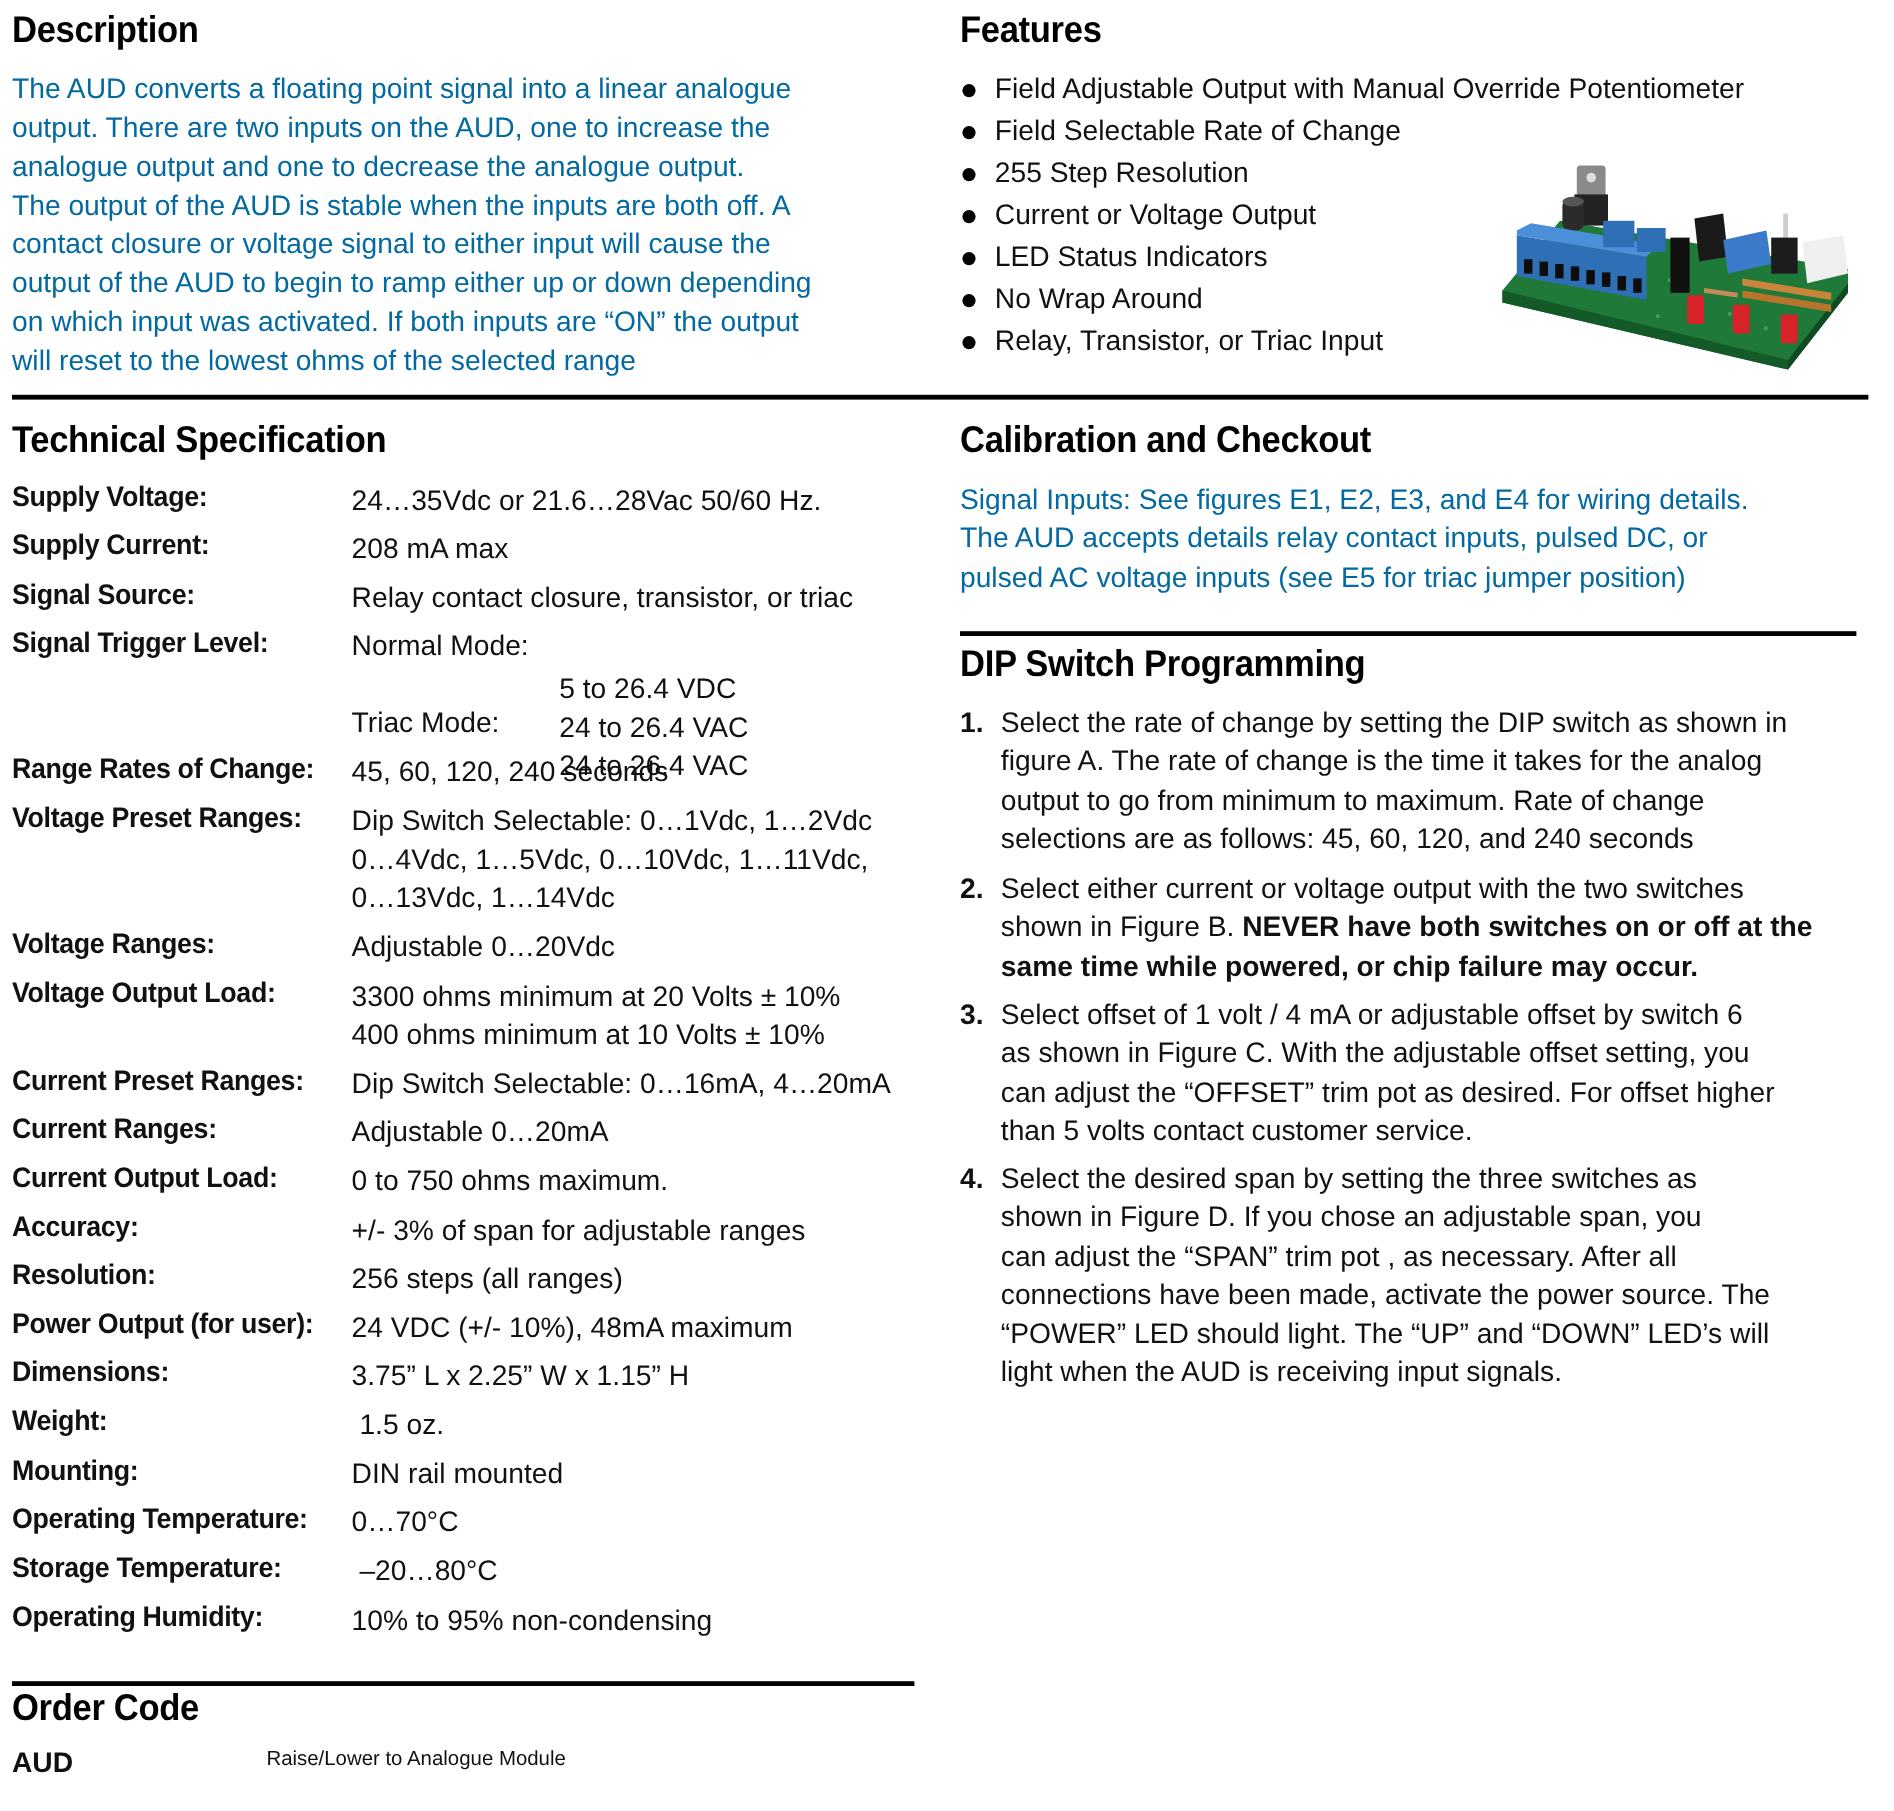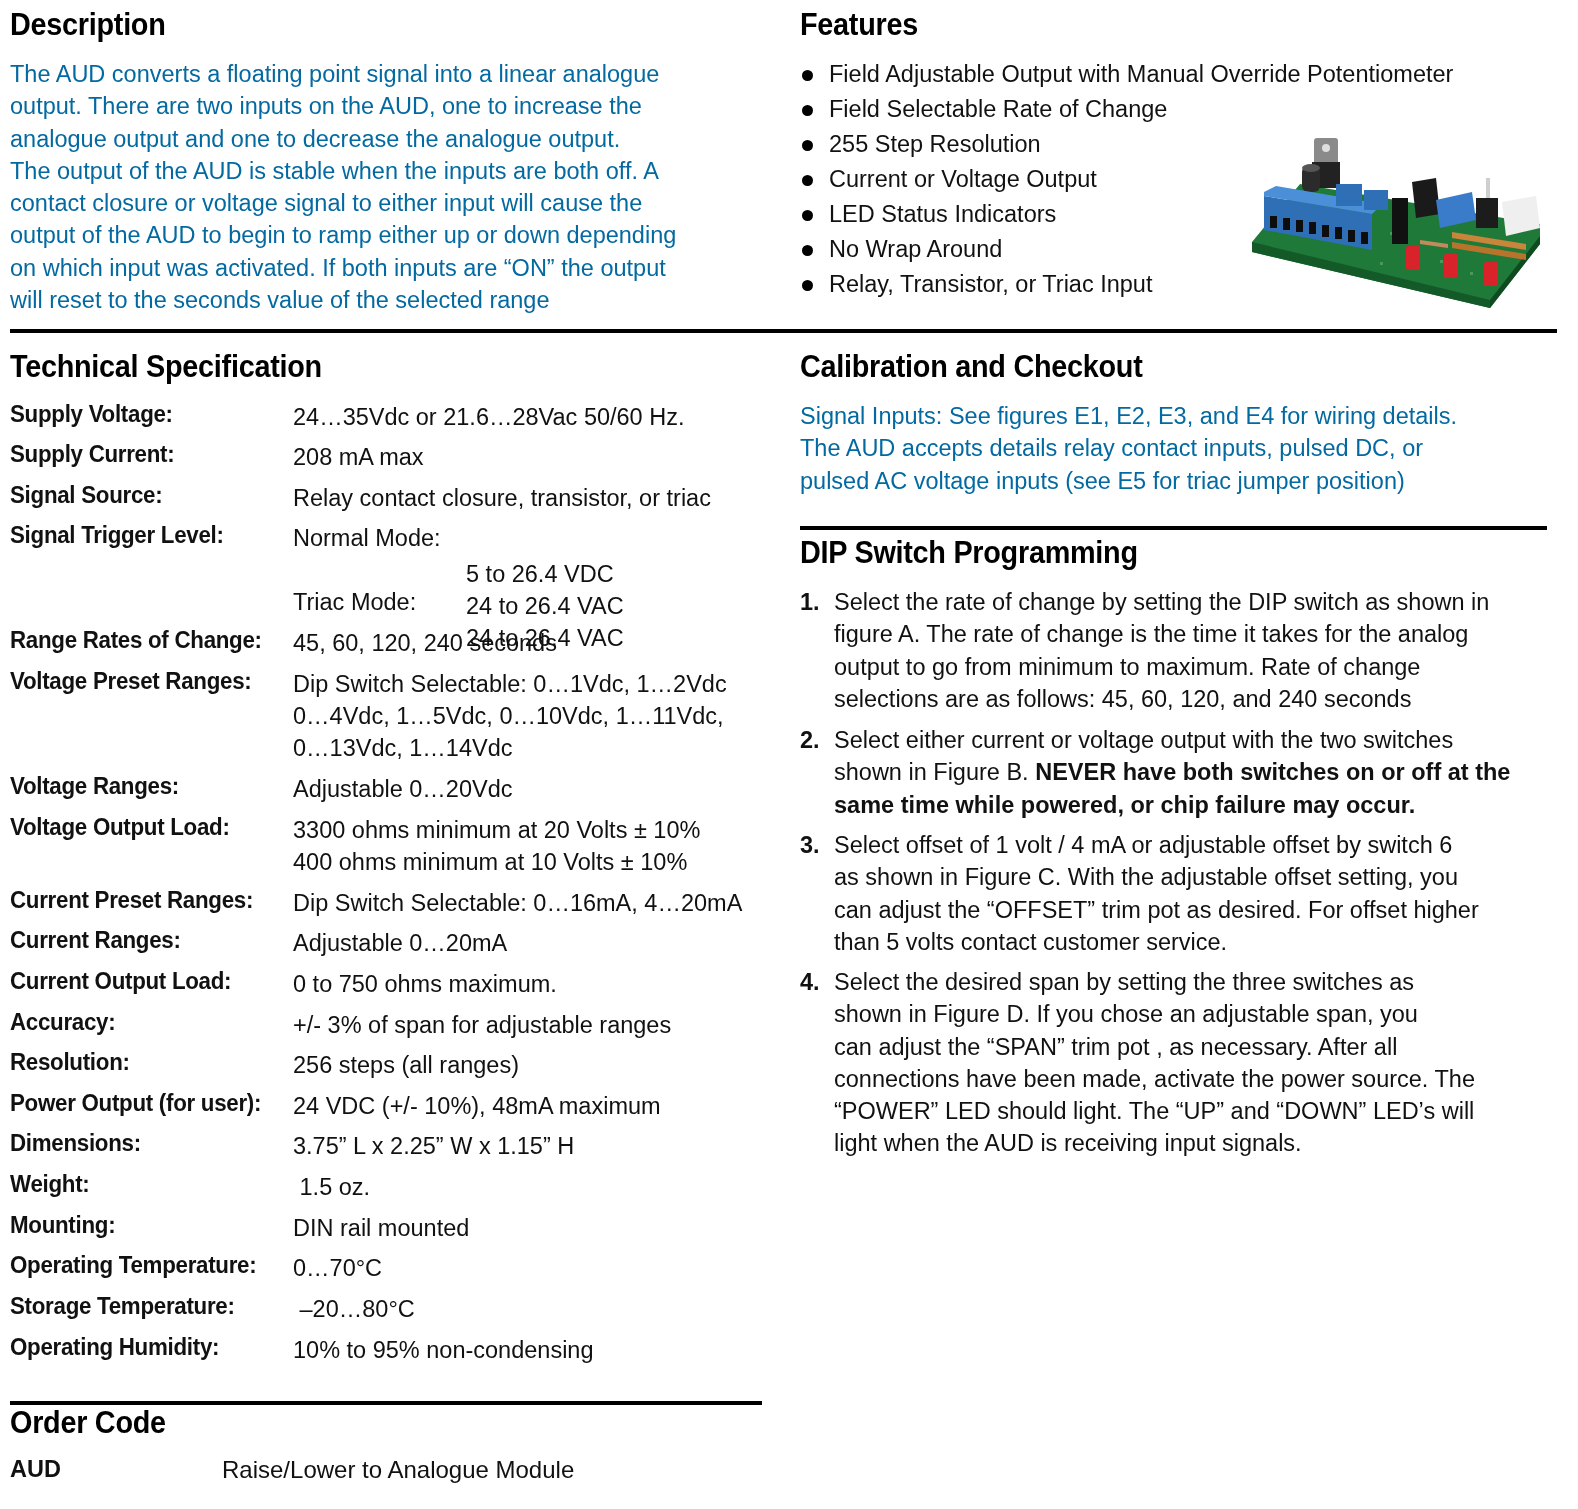--- a/index.html
+++ b/index.html
@@ -45,35 +45,35 @@
     #calib-text { position: absolute; left: 800px; top: 400px; }
     #calib-text div { white-space: nowrap; }
     .dip-step { position: absolute; left: 800px; font-size: 23.5px; line-height: 32.3px; }
     .dip-num { position: absolute; left: 0; top: 0; font-weight: bold; }
     .dip-lines { position: absolute; left: 34px; top: 0; }
     .dip-lines div { white-space: nowrap; }
     .bold { font-weight: bold; }
 
     
     .order-code { position: absolute; left: 10px; top: 1456px; font-size: 23.5px; font-weight: bold; }
-    .order-desc { position: absolute; left: 222px; top: 1456px; font-size: 24px; white-space: nowrap; }
+    .order-desc { position: absolute; left: 222px; top: 1456px; font-size: 17px; white-space: nowrap; }
   </style>
 </head>
 <body>
 
 <h2 class="h2" style="left:10px; top:7px;">Description</h2>
 <div id="desc-text" class="body-text">
   <p>The AUD converts a floating point signal into a linear analogue</p>
   <p>output. There are two inputs on the AUD, one to increase the</p>
   <p>analogue output and one to decrease the analogue output.</p>
   <p>The output of the AUD is stable when the inputs are both off. A</p>
   <p>contact closure or voltage signal to either input will cause the</p>
   <p>output of the AUD to begin to ramp either up or down depending</p>
   <p>on which input was activated. If both inputs are “ON” the output</p>
-  <p>will reset to the seconds value of the selected range</p>
+  <p>will reset to the lowest ohms of the selected range</p>
 </div>
 
 <h2 class="h2" style="left:800px; top:7px;">Features</h2>
 <ul id="features-list">
   <li><span class="bullet"></span><span>Field Adjustable Output with Manual Override Potentiometer</span></li>
   <li><span class="bullet"></span><span>Field Selectable Rate of Change</span></li>
   <li><span class="bullet"></span><span>255 Step Resolution</span></li>
   <li><span class="bullet"></span><span>Current or Voltage Output</span></li>
   <li><span class="bullet"></span><span>LED Status Indicators</span></li>
   <li><span class="bullet"></span><span>No Wrap Around</span></li>

